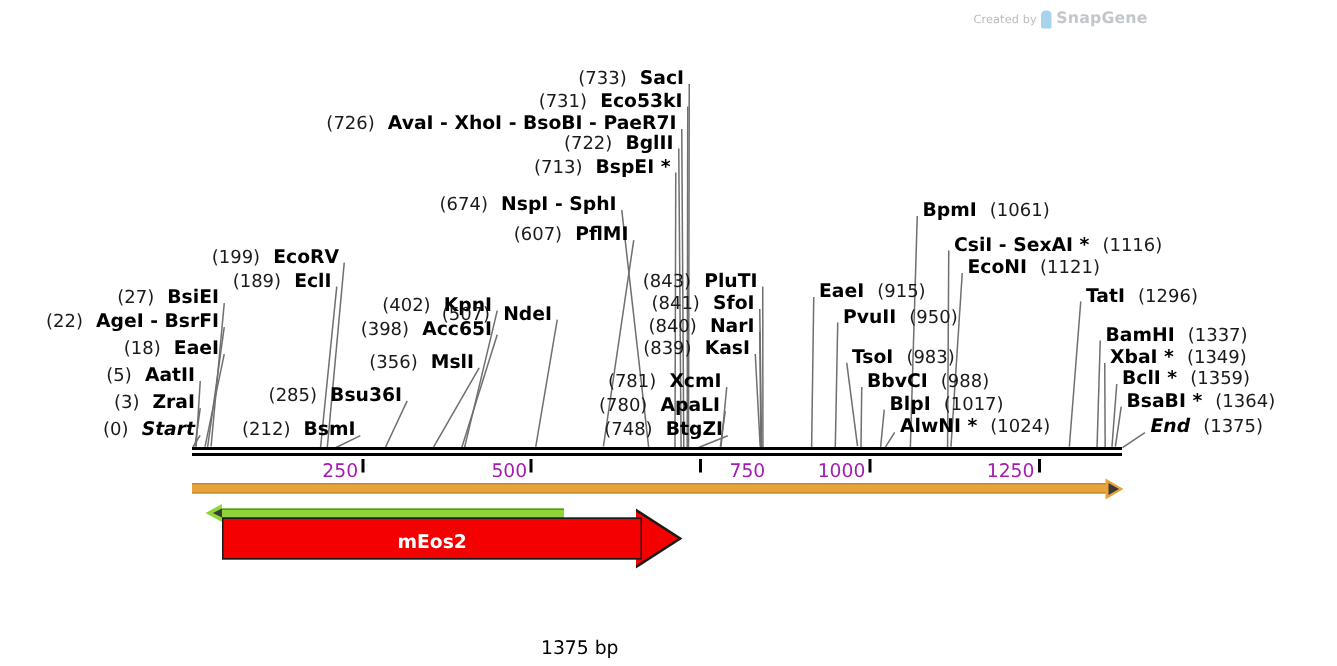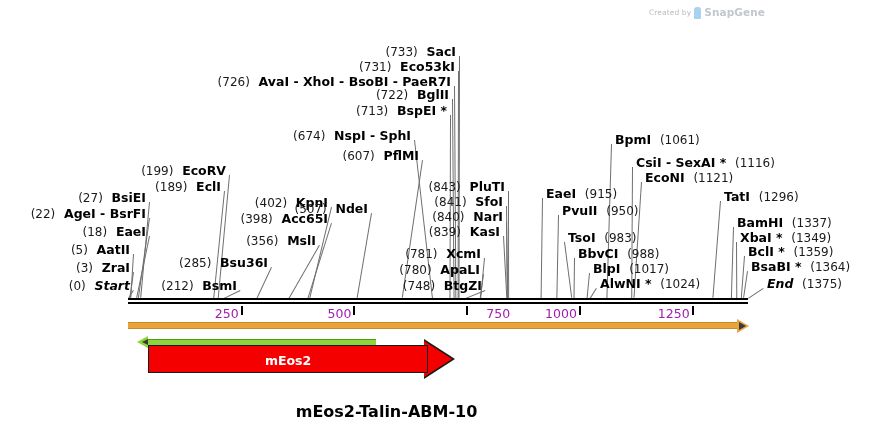--- a/index.html
+++ b/index.html
@@ -295,14 +295,14 @@
       <div class="orange-head-in" style="left: 739px; top: 321.5px;"></div>
       <div class="green-line" style="left: 146.92px; top: 339px; width: 229.531px;"></div>
       <div class="green-head" style="left: 136.92px; top: 336px;"></div>
       <div class="green-head-in" style="left: 141.92px; top: 339px;"></div>
       <div class="red-head-stroke" style="left: 423.909px; top: 339px;"></div>
       <div class="red-head-fill" style="left: 424.409px; top: 341px;"></div>
       <div class="red-body" style="left: 148.291px; top: 345px; width: 279.618px; height: 28px;"></div>
       <div class="feat-name" style="left: 288.1px; top: 353px;">mEos2</div>
     </div>
 
-  <div class="title" style="top:402px;">mEos2-Talin-ABM-10</div>
+  <div class="subtitle" style="top:424px;">1375 bp</div>
 </div>
 
 </body></html>

